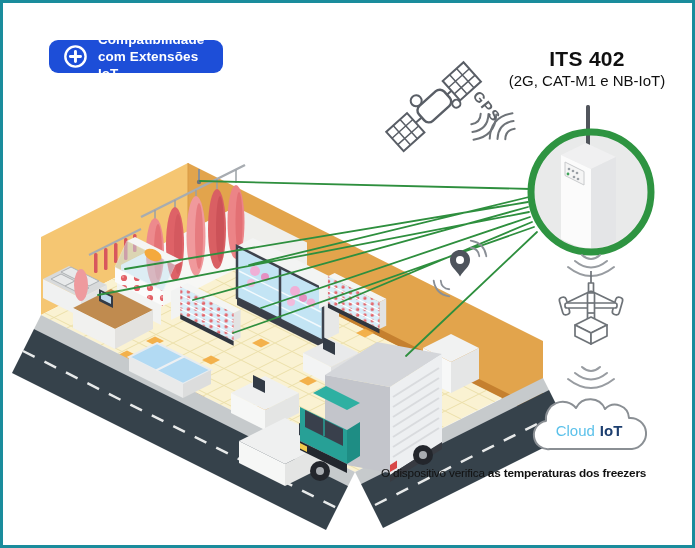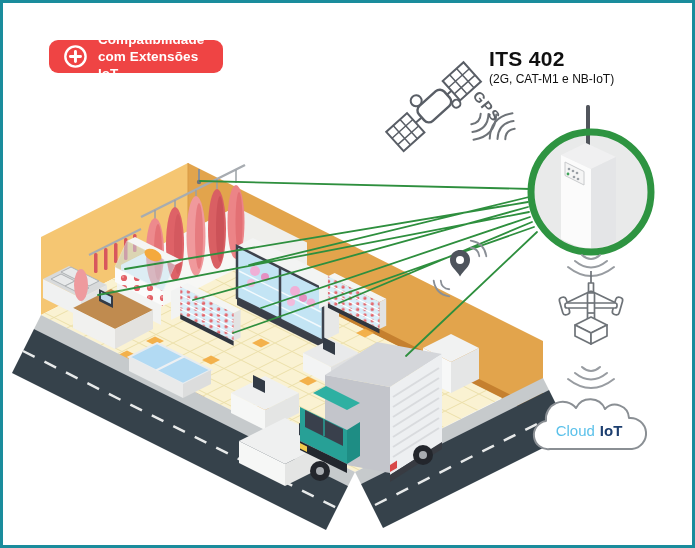--- a/index.html
+++ b/index.html
@@ -1,23 +1,23 @@
 <!DOCTYPE html>
 <html><head>
 <meta charset="utf-8">
 <style>
   html,body{margin:0;padding:0;background:#fff;font-family:"Liberation Sans",sans-serif;}
   .frame{position:relative;width:695px;height:548px;box-sizing:border-box;border:3px solid #1A8C9C;background:#fff;overflow:hidden;}
   .svg-canvas{position:absolute;left:0;top:0;}
-  .badge{position:absolute;left:46px;top:37px;width:174px;height:33px;background:#ef4444;border-radius:9px;
+  .badge{position:absolute;left:46px;top:37px;width:174px;height:33px;background:#1d4ed8;border-radius:9px;
          display:flex;align-items:center;gap:10px;padding:0 10px 0 14px;box-sizing:border-box;color:#fff;}
   .badge-text{font-weight:700;font-size:13.5px;line-height:1.28;letter-spacing:.1px;}
-  .its{position:absolute;left:486px;top:44px;width:196px;color:#101010;}
+  .its{position:absolute;left:486px;top:44px;width:196px;text-align:center;color:#101010;}
   .its-title{font-size:21px;font-weight:600;letter-spacing:.3px;}
-  .its-sub{font-size:12px;margin-top:1px;}
+  .its-sub{font-size:15px;margin-top:1px;}
   .operator{position:absolute;left:496px;top:347px;width:184px;text-align:center;font-size:11px;color:#222;}
   .caption{position:absolute;left:378px;top:462px;font-size:11.8px;line-height:16px;color:#111;
            letter-spacing:-.2px;white-space:nowrap;}
   .caption b{font-weight:700;}
 </style>
 </head>
 <body>
 
 <div class="frame">
 
@@ -349,15 +349,16 @@
   </div>
 </div>
 
 <div class="its">
   <div class="its-title">ITS 402</div>
   <div class="its-sub">(2G, CAT-M1 e NB-IoT)</div>
 </div>
 
 
 <div class="caption">
+  <div class="cap-line"><span>O dispositivo verifica </span><b>as temperaturas dos freezers</b></div>
 </div>
 
 </div>
 
 </body></html>

